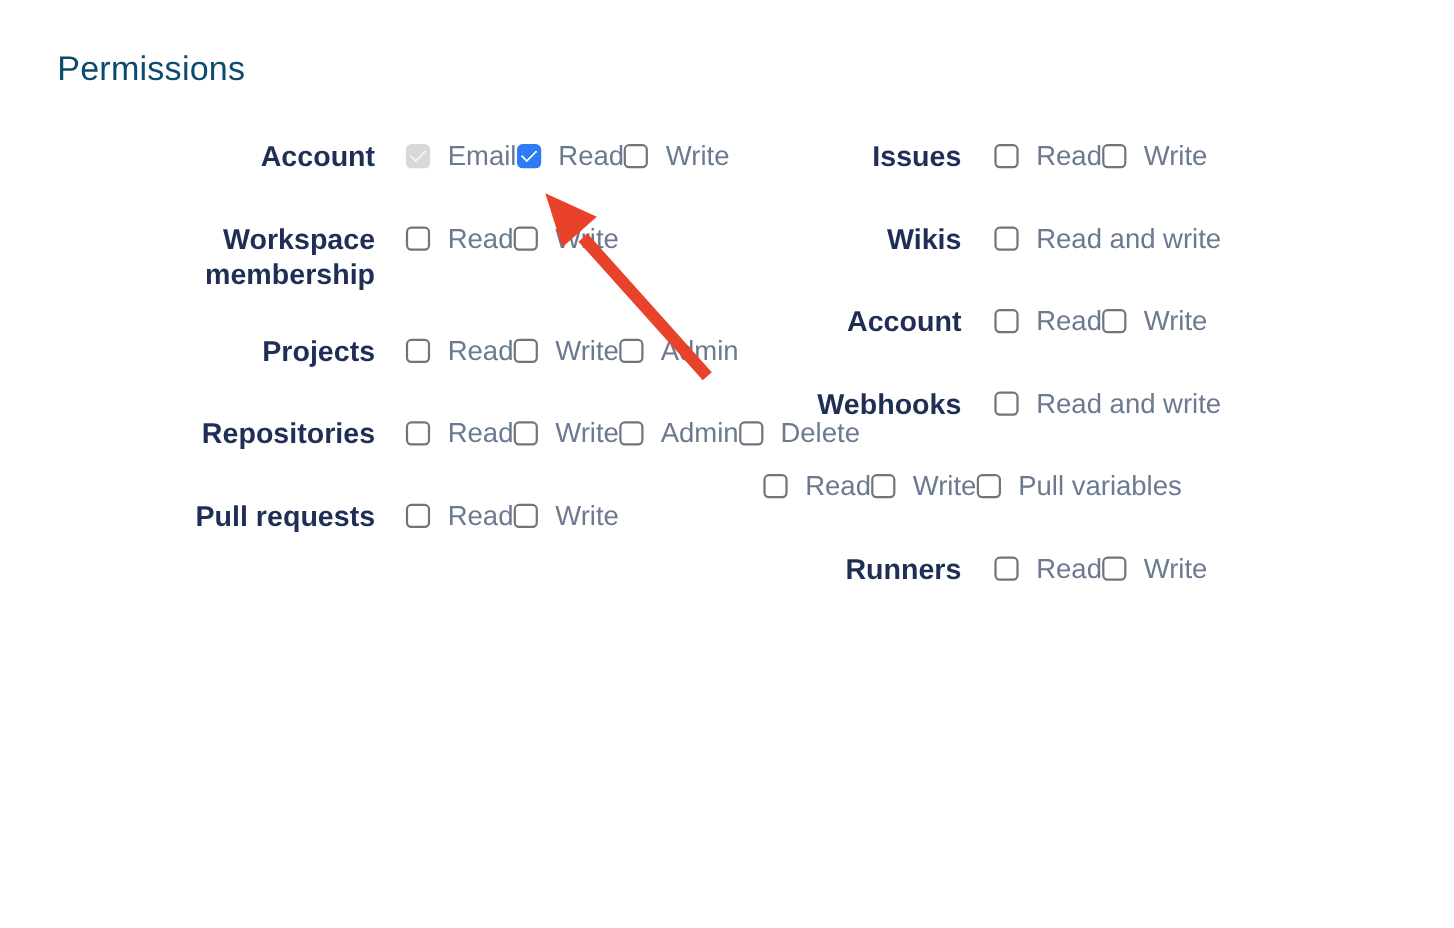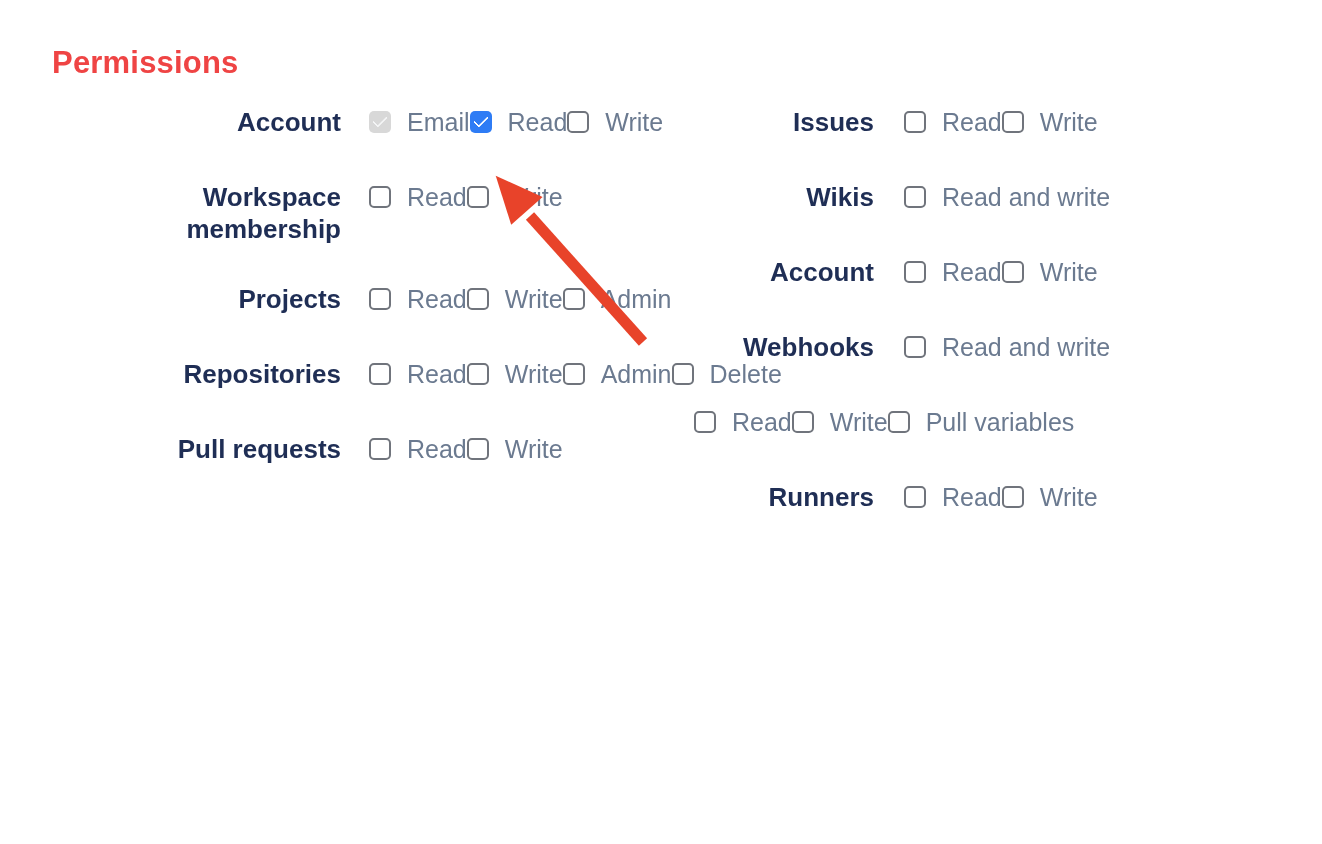--- a/index.html
+++ b/index.html
@@ -8,29 +8,29 @@
     background: #ffffff;
     position: relative;
     overflow: hidden;
     font-family: "Liberation Sans", sans-serif;
   }
   .page-title {
     position: absolute;
     left: 52px; top: 47px;
     margin: 0;
     font-size: 31px;
-    font-weight: bold;
+    font-weight: normal;
     line-height: 1.05;
-    color: #ef4444;
+    color: #0c4a6e;
     letter-spacing: 0.2px;
   }
   .col { position: absolute; top: 101px; }
   .col-left  { left: 52px; }
   .col-right { left: 664px; }
-  .group { display: flex; align-items: flex-start; margin-bottom: 33px; }
+  .group { display: flex; align-items: flex-start; margin-bottom: 33px; margin-top: 20px; }
   .group-label {
     text-align: right;
     font-weight: bold;
     font-size: 26px;
     line-height: 32px;
     padding-top: 5px;
     color: #1f2e55;
     box-sizing: border-box;
     flex: none;
   }

